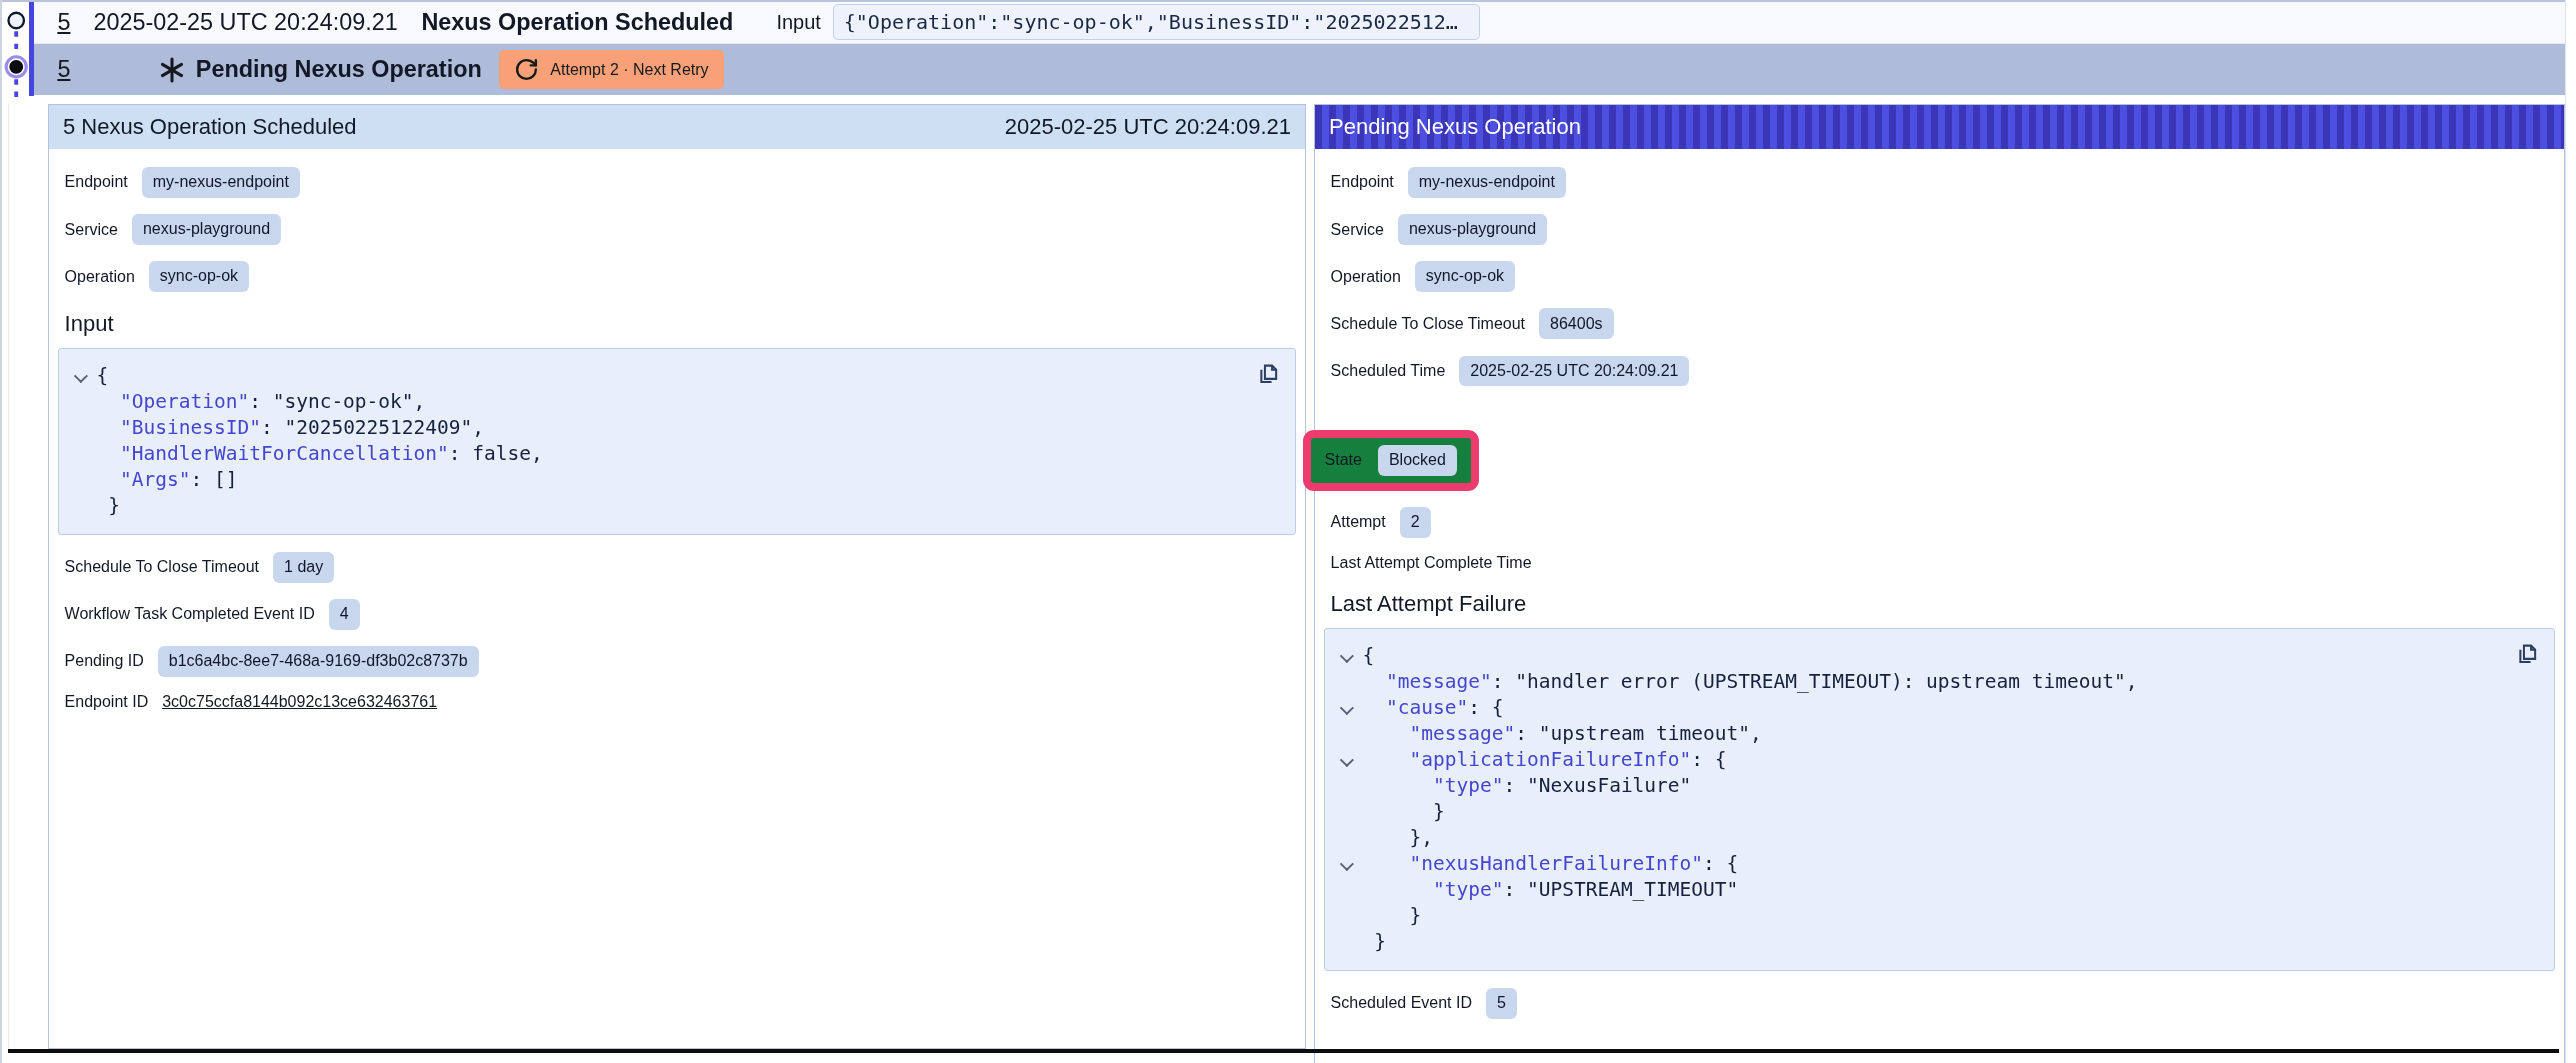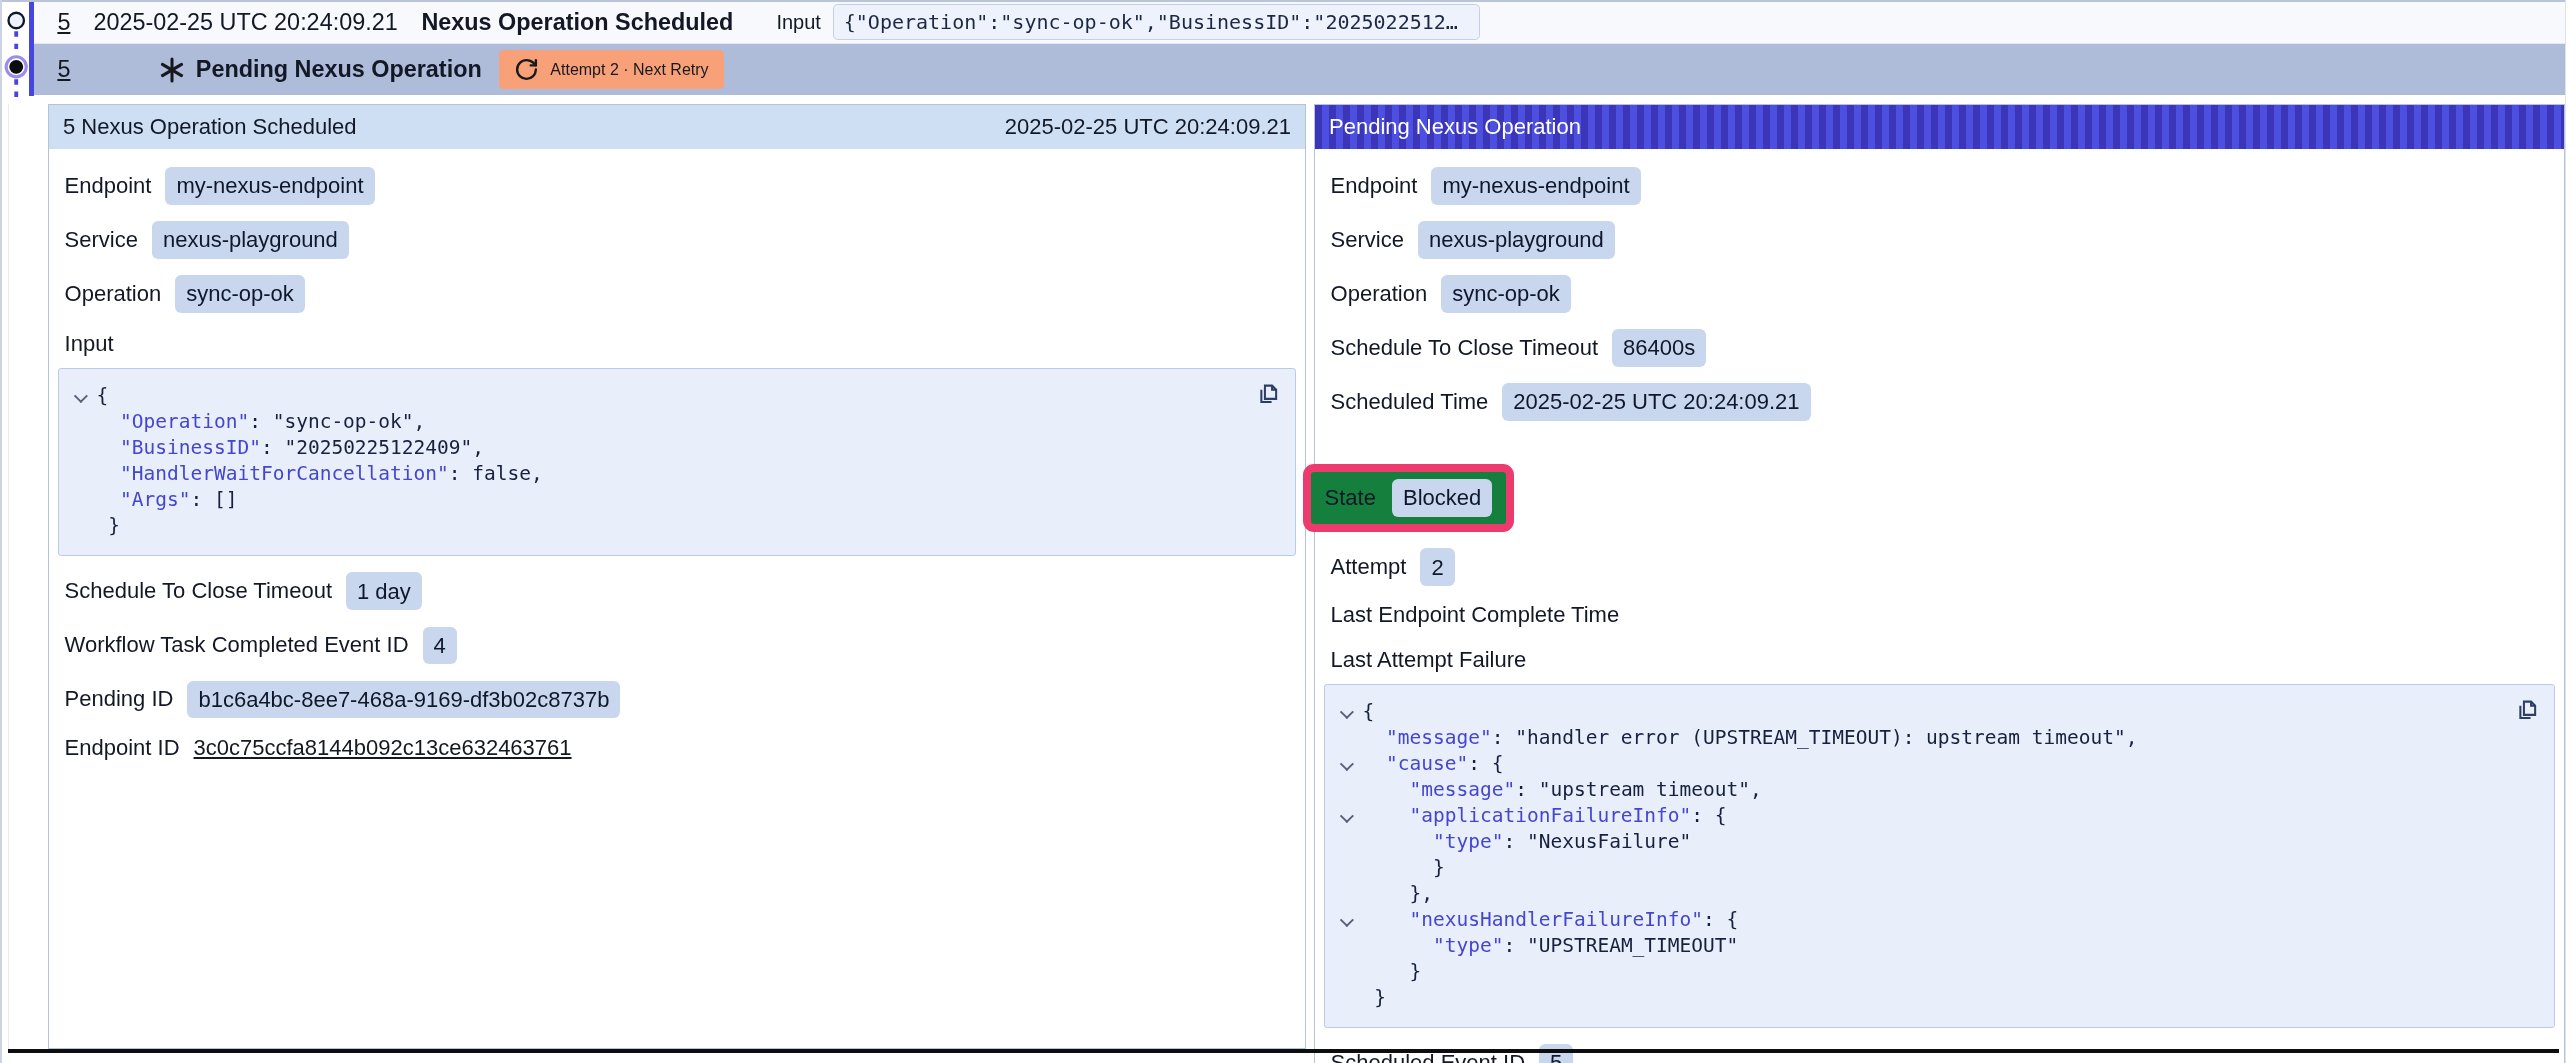--- a/index.html
+++ b/index.html
@@ -38,21 +38,21 @@
   .panel{position:absolute;top:104px;background:#fff;border:1.6px solid #b4c2da;}
   .left-panel{left:48px;width:1256px;height:943px;}
   .right-panel{left:1314px;width:1249px;height:960px;border-bottom:none;overflow:visible;}
   .panel-header{height:44px;display:flex;align-items:center;justify-content:space-between;
      padding:0 14px;font-size:22px;}
   .panel-header.blue{background:var(--panel-header-blue,#cfdff3);color:#121826;}
   .panel-header.striped{background:repeating-linear-gradient(90deg,
       var(--stripe-dark,#3b35b8) 0 7px,var(--stripe-light,#4c4fe0) 7px 14px);color:#ffffff;}
   .panel-body{padding:1.6px 9.4px 15.6px;}
 
-  .field-row{display:flex;align-items:center;gap:14px;margin:16.4px 6.2px;font-size:22px;}
+  .field-row{display:flex;align-items:center;gap:14px;margin:16.4px 6.2px;font-size:16px;}
   .field-row.annotated{margin:9.4px 6.2px;}
   .field-label{white-space:nowrap;}
   .badge{background:var(--badge-blue,#c9d7ee);border-radius:6.2px;padding:6.2px 11px;line-height:1.15;
      display:inline-block;white-space:nowrap;color:#10172a;}
   .field-link{color:#14181f;text-decoration:underline;cursor:pointer;}
   .annotation-box{display:inline-flex;align-items:center;gap:16px;
      border:8.6px solid var(--annotation-pink,#ee3b6e);border-radius:11px;
      padding:7px 14px;background:#15803d;margin-left:-28px;position:relative;z-index:3;margin-top:27px;}
 
   .group-label{font-size:22px;margin:18.7px 6.2px 11px;}
@@ -230,21 +230,21 @@
             <div class="annotation-box">
               <span class="field-label">State</span>
               <span class="badge">Blocked</span>
             </div>
           </div>
           <div class="field-row">
             <span class="field-label">Attempt</span>
             <span class="badge">2</span>
           </div>
           <div class="field-row">
-            <span class="field-label">Last Endpoint Complete Time</span>
+            <span class="field-label">Last Attempt Complete Time</span>
           </div>
         </div>
       <div class="group-label">Last Attempt Failure</div>
       <div class="code-block">
         <button class="copy-btn">
           <svg width="25" height="26.5" viewBox="0 0 24 26">
             <g fill="none" stroke="#2c3e63" stroke-width="2">
               <path d="M8.5 5.5 h7 l4 4 v9 h-11 z"></path>
               <path d="M5 9.5 v12 h10"></path>
               <path d="M15.5 5.5 v4 h4"></path>

